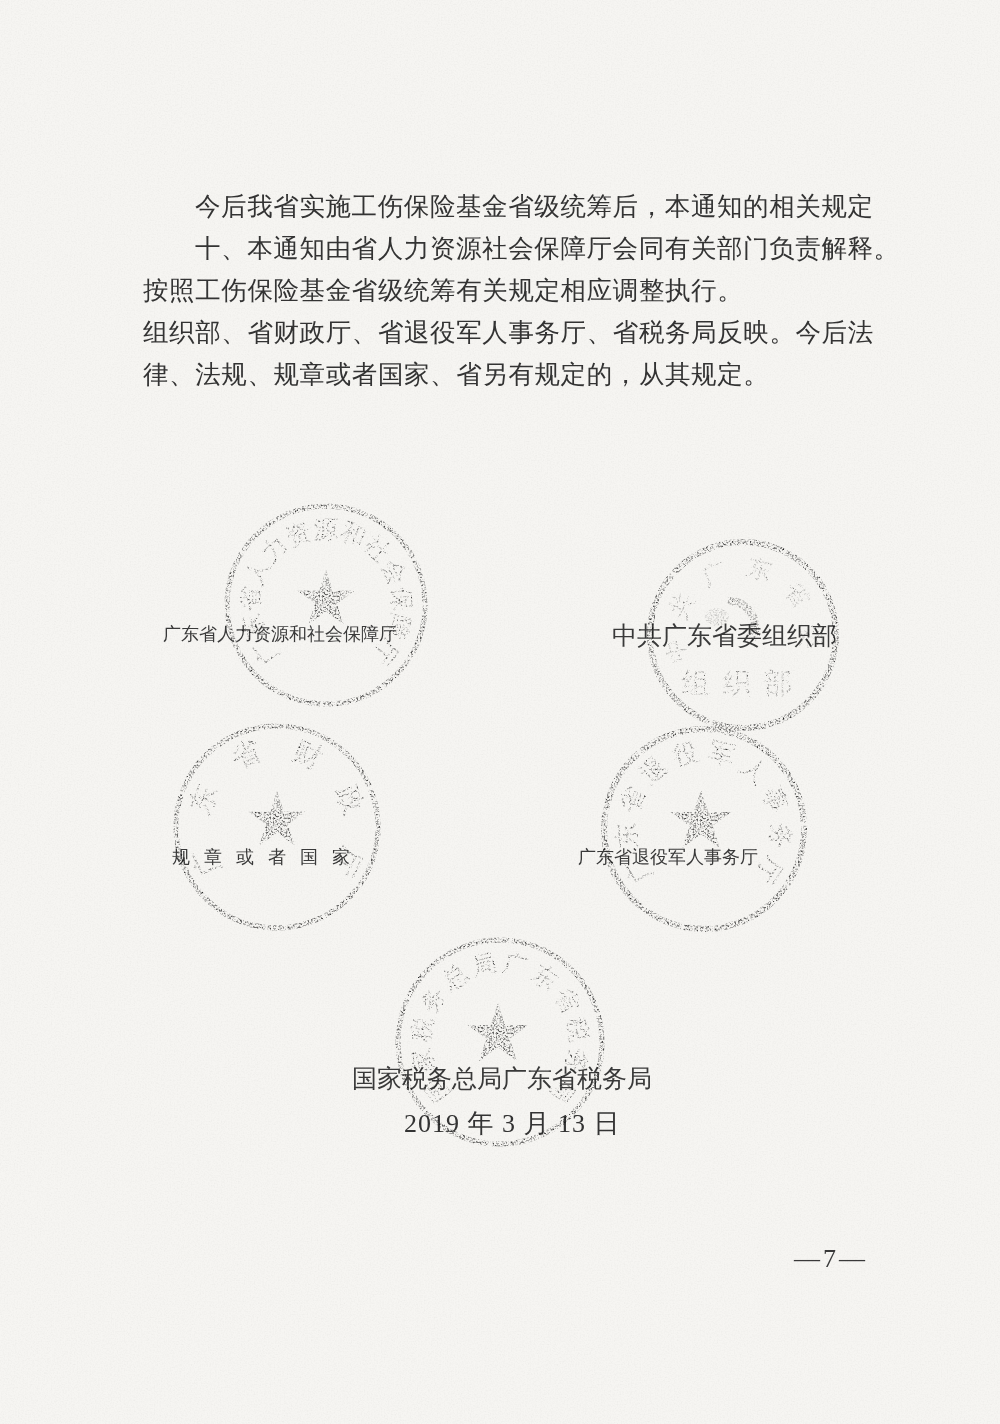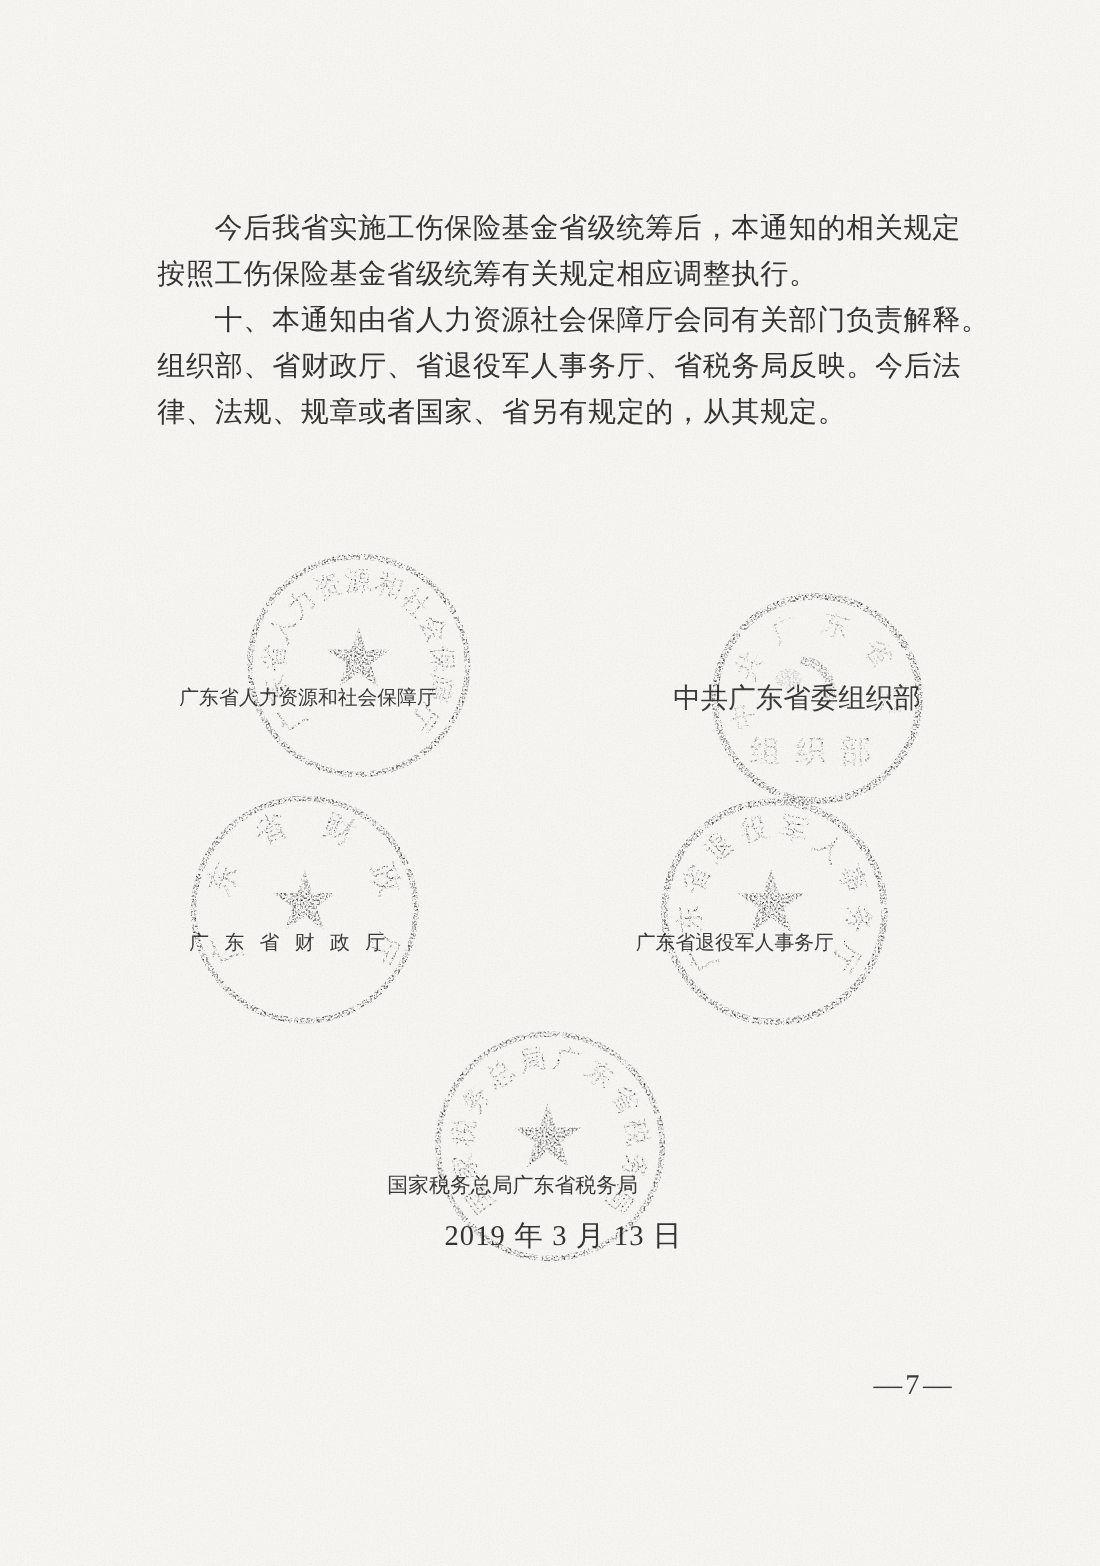--- a/index.html
+++ b/index.html
@@ -14,21 +14,21 @@
     height:42px;line-height:42px;font-size:25.5px;letter-spacing:0.6px;
     white-space:nowrap;color:#343434;
   }
   .line.indent{padding-left:52px;}
   .label{
     position:absolute;white-space:nowrap;color:#3a3a3a;font-size:18px;
     line-height:30px;z-index:1;
   }
   .label-org{font-size:25px;}
   .label-fin{letter-spacing:14px;}
-  .label-tax{font-size:19px;}
+  .label-tax{font-size:25px;}
   .date-line{position:absolute;left:404px;top:1106px;font-size:26px;
     letter-spacing:1px;white-space:nowrap;color:#343434;z-index:1;}
   .pageno{position:absolute;left:794px;top:1244px;font-size:26px;
     letter-spacing:3px;color:#3a3a3a;}
   svg.seal{position:absolute;mix-blend-mode:multiply;z-index:2;}
   svg.seal text{font-family:"Liberation Serif","DejaVu Serif",serif;}
   .noise{position:absolute;left:0;top:0;pointer-events:none;z-index:3;}
   .defs-holder{position:absolute;width:0;height:0;}
 </style>
 </head>
@@ -46,29 +46,29 @@
       <feTurbulence type="fractalNoise" baseFrequency="0.7" numOctaves="2" seed="3"></feTurbulence>
       <feColorMatrix type="matrix" values="0 0 0 0 0  0 0 0 0 0  0 0 0 0 0  0.6 0.6 0.6 0 -0.75"></feColorMatrix>
     </filter>
   </defs>
 </svg>
 
 <div class="page">
 
   <div class="textblock">
     <div class="line indent">今后我省实施工伤保险基金省级统筹后，本通知的相关规定</div>
+    <div class="line indent">十、本通知由省人力资源社会保障厅会同有关部门负责解释。</div>
     <div class="line">按照工伤保险基金省级统筹有关规定相应调整执行。</div>
-    <div class="line indent">十、本通知由省人力资源社会保障厅会同有关部门负责解释。</div>
     <div class="line">组织部、省财政厅、省退役军人事务厅、省税务局反映。今后法</div>
     <div class="line">律、法规、规章或者国家、省另有规定的，从其规定。</div>
   </div>
 
   <div class="label" style="left:163px;top:619px">广东省人力资源和社会保障厅</div>
   <div class="label label-org" style="left:612px;top:621px">中共广东省委组织部</div>
-  <div class="label label-fin" style="left:172px;top:842px">广东省财政厅</div>
+  <div class="label label-fin" style="left:172px;top:842px">规章或者国家</div>
   <div class="label" style="left:578px;top:842px">广东省退役军人事务厅</div>
   <div class="label label-tax" style="left:352px;top:1064px">国家税务总局广东省税务局</div>
 
   <div class="date-line">2019 年 3 月 13 日</div>
 
   <div class="pageno">—7—</div>
 
   <svg class="seal" style="left:206px;top:485px" width="240" height="240" viewBox="-120 -120 240 240">
     <g filter="url(#inkGrain)" fill="#232323">
       <circle r="99" fill="none" stroke="#232323" stroke-width="5" stroke-dasharray="55 2 38 2 61 3 44 2"></circle>

